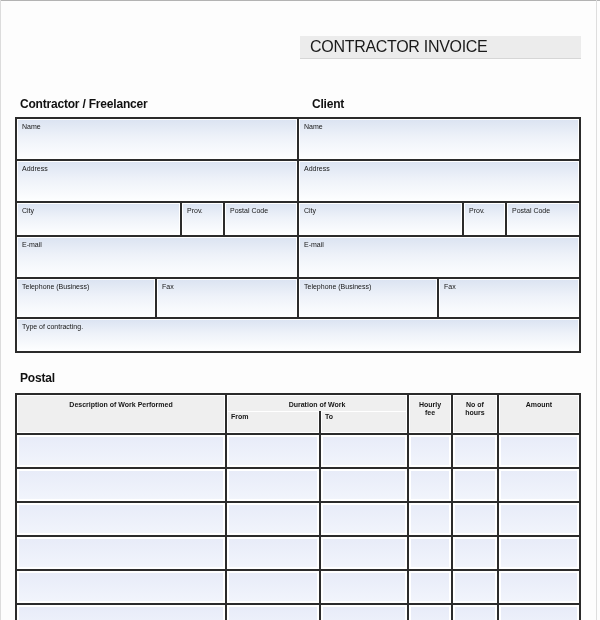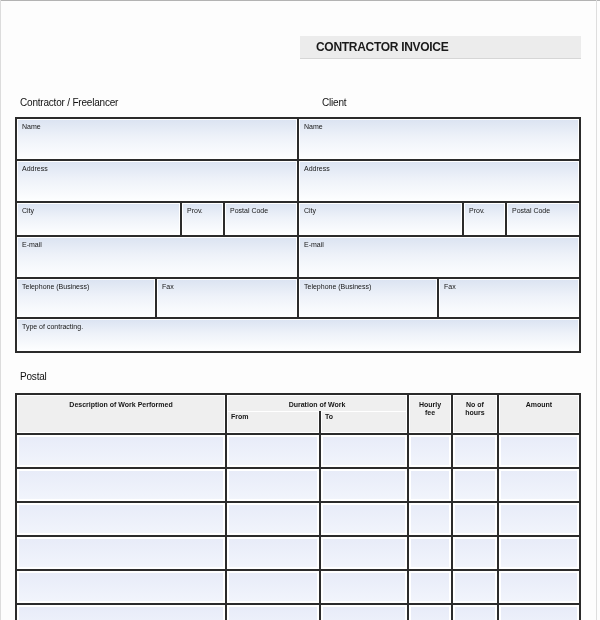--- a/index.html
+++ b/index.html
@@ -9,29 +9,29 @@
   }
   .edge-top{position:absolute;left:0;top:0;width:600px;height:1px;background:#b3b3b3;}
   .edge-left{position:absolute;left:0;top:0;width:1px;height:620px;background:#dcdcdc;}
   .edge-right{position:absolute;right:3px;top:0;width:1px;height:620px;background:#dedede;}
 
   .title-bar{
     position:absolute; left:300px; top:36px; width:281px; height:22px;
     background:#ececec; border-bottom:1px solid #d6d6d6;
   }
   .title-bar .t{
-    display:block; padding-left:16px; line-height:22px;
-    font-size:12px; font-weight:bold; letter-spacing:-0.3px; color:#1a1a1a;
+    display:block; padding-left:10px; line-height:22px;
+    font-size:16px; font-weight:normal; letter-spacing:-0.3px; color:#1a1a1a;
   }
 
   .sec-heading{
-    position:absolute; font-size:10px; font-weight:normal; color:#111; letter-spacing:-0.2px;
+    position:absolute; font-size:12px; font-weight:bold; color:#111; letter-spacing:-0.2px;
   }
   .h-contractor{left:20px; top:97px;}
-  .h-client{left:322px; top:97px;}
+  .h-client{left:312px; top:97px;}
   .h-charges{left:20px; top:371px;}
 
   
   .contact-table{
     position:absolute; left:15px; top:117px; width:566px; box-sizing:border-box;
     background:#2b2b2b; padding:2px; display:flex; flex-direction:column; gap:2px;
   }
   .ct-row{display:grid; grid-template-columns:1fr 1fr; gap:2px;}
   .rh-40{height:40px;} .rh-38{height:38px;} .rh-32{height:32px;}
   .subgrid{display:grid; gap:2px; background:#2b2b2b;}

